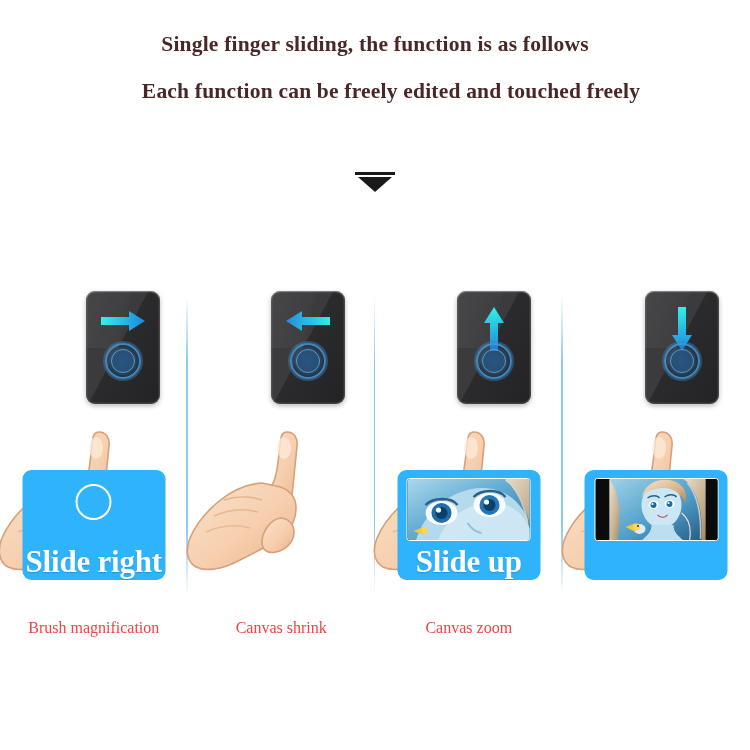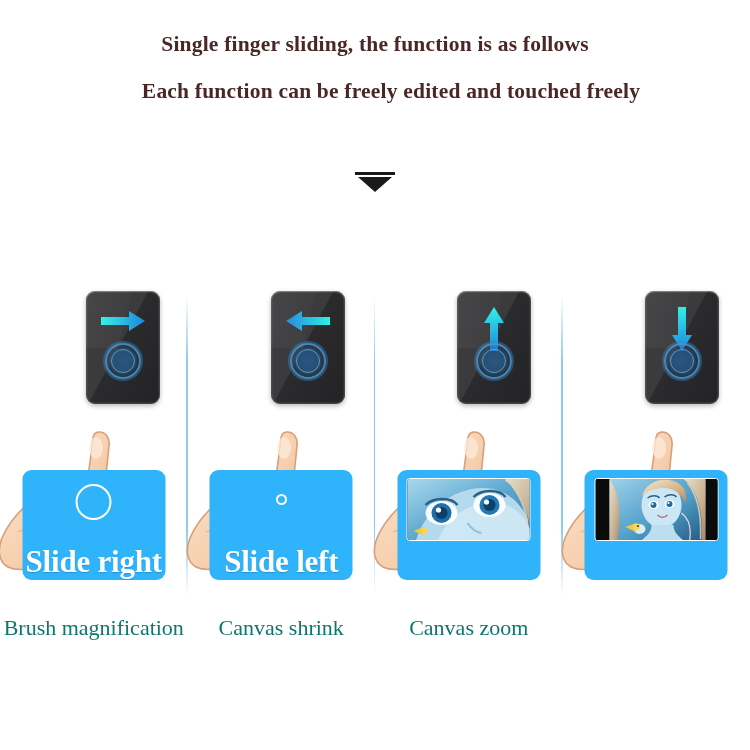--- a/index.html
+++ b/index.html
@@ -233,23 +233,23 @@
     position: absolute;
     top: 608px;
     left: 0;
     width: 750px;
     height: 46px;
     display: flex;
   }
   .caption {
     width: 187.5px;
     text-align: center;
-    color: #0f766e;
+    color: #ef4444;
     font-family: "Liberation Serif", serif;
-    font-size: 22px;
+    font-size: 16px;
     line-height: 40px;
     white-space: nowrap;
   }
 </style>
 </head>
 <body>
 
 <div class="header">
   <div class="headline headline-1">Single finger sliding, the function is as follows</div>
   <div class="headline headline-2">Each function can be freely edited and touched freely</div>
@@ -331,26 +331,20 @@
       </defs>
       <path d="M103 6 C110 6 114 12 113 20 L108 70 C107 80 103 88 96 93 L84 102 L66 86 L84 66 C90 58 93 48 94 36 L96 20 C97 11 97 6 103 6 Z" fill="url(#sk2)" stroke="#d89f78" stroke-width="1.6"></path>
       <path d="M92 60 C104 62 112 70 112 82 C112 96 104 108 90 116 C78 123 64 130 52 136 C38 143 22 146 12 141 C3 136 1 124 6 112 C12 98 22 86 34 76 C46 66 62 58 78 57 Z" fill="url(#sk2)" stroke="#d89f78" stroke-width="1.6"></path>
       <path d="M40 74 C52 70 66 70 78 74" fill="none" stroke="#e0ab85" stroke-width="1.4" opacity="0.85"></path>
       <path d="M30 90 C44 84 60 82 74 86" fill="none" stroke="#e0ab85" stroke-width="1.4" opacity="0.7"></path>
       <path d="M22 106 C36 100 52 98 66 102" fill="none" stroke="#e0ab85" stroke-width="1.4" opacity="0.6"></path>
       <path d="M96 92 C104 92 110 98 110 106 C110 116 102 124 92 126 C84 128 78 124 78 116 C78 106 86 94 96 92 Z" fill="url(#sk2)" stroke="#d89f78" stroke-width="1.6"></path>
       <ellipse cx="100" cy="22" rx="7" ry="11" fill="#fdebd9" opacity="0.75"></ellipse>
     </svg>
 
-    <div class="card">
-      <div class="card-inner">
-        <div class="card-circle circle-small"></div>
-        <div class="card-label">Slide left</div>
-      </div>
-    </div>
     <div class="divider"></div>
   </div>
 
   <div class="panel">
     <div class="switch switch-p3">
       <svg class="arrow-svg arrow-v" width="22" height="48" viewBox="0 0 22 48">
         <defs>
           <linearGradient id="gr3" x1="0" y1="1" x2="0" y2="0">
             <stop offset="0%" stop-color="#1e86dd"></stop>
             <stop offset="100%" stop-color="#2ef0e6"></stop>
@@ -412,20 +406,21 @@
             <circle cx="82" cy="26" r="6" fill="#0d3f6b"></circle>
             <circle cx="79" cy="23" r="2.6" fill="#ffffff"></circle>
             <path d="M66 18 C74 10 92 10 98 18" stroke="#2b5f86" stroke-width="2.4" fill="none"></path>
 
             <path d="M60 44 C64 50 68 53 74 54" stroke="#7fb7d6" stroke-width="2" fill="none" opacity="0.8"></path>
 
             <path d="M6 52 L16 48 L16 56 Z" fill="#f2c83c"></path>
             <circle cx="17" cy="52" r="3.2" fill="#f6d65a"></circle>
           </svg>
         </div>
+        <div class="card-label">Slide up</div>
       </div>
     </div>
     <div class="divider"></div>
   </div>
 
   <div class="panel">
     <div class="switch switch-p4">
       <svg class="arrow-svg arrow-v" width="22" height="48" viewBox="0 0 22 48">
         <defs>
           <linearGradient id="gr4" x1="0" y1="0" x2="0" y2="1">

